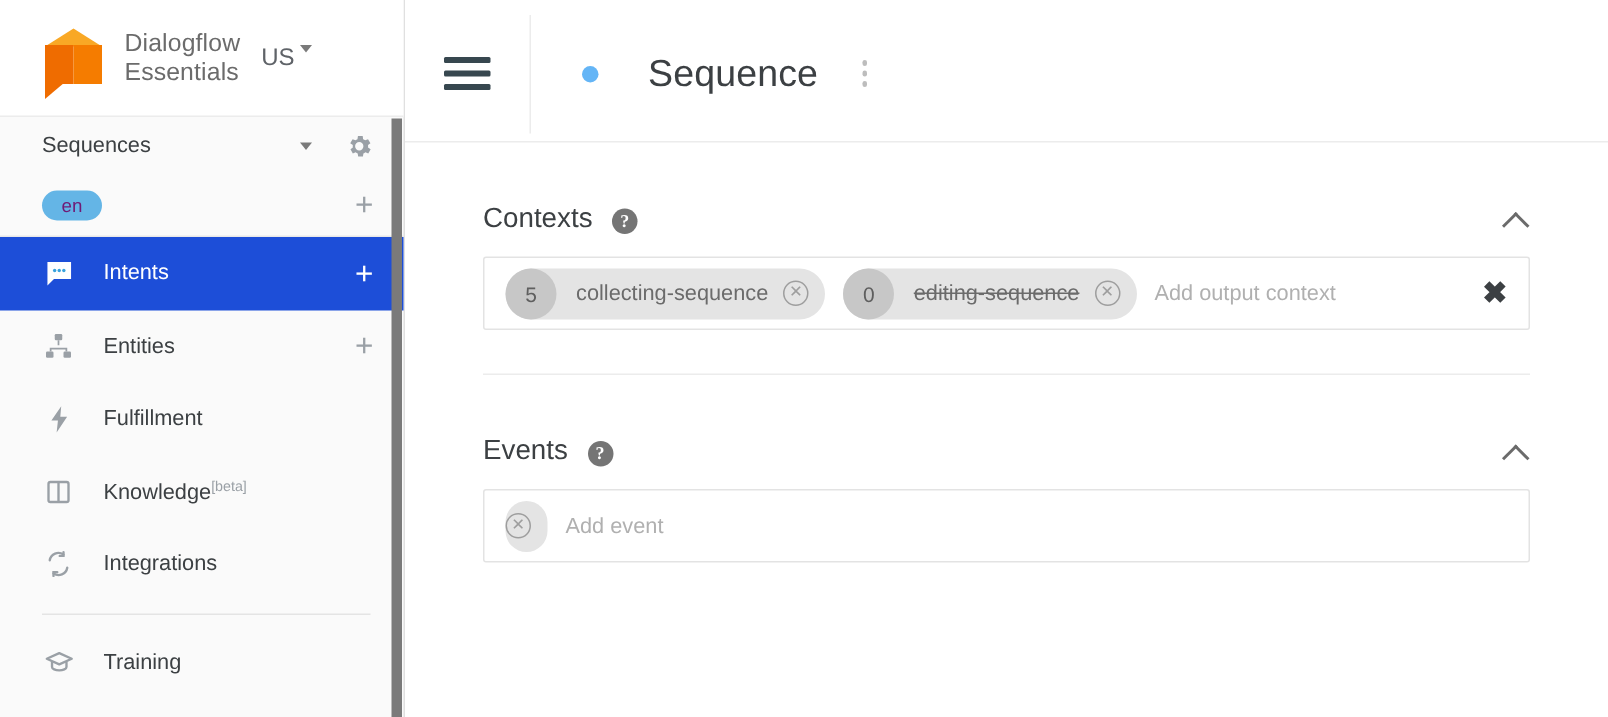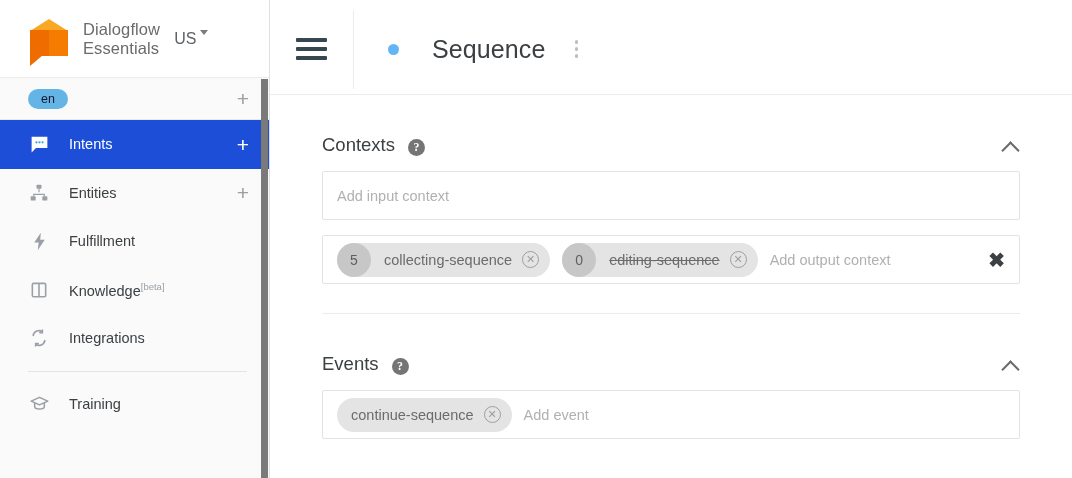--- a/index.html
+++ b/index.html
@@ -71,21 +71,21 @@
   .agent-name { font-size: 14.5px; color: #3c4043; flex: 1; }
   .agent-caret { margin-right: 22px; }
   .gear { width: 19px; height: 19px; cursor: pointer; }
 
   .lang-row {
     height: 42px; display: flex; align-items: center;
     padding: 0 20px 0 28px;
     border-bottom: 1px solid #e8e8e8;
   }
   .lang-pill {
-    background: #64b5e6; color: #0f172a;
+    background: #64b5e6; color: #701a75;
     font-size: 12.5px; border-radius: 11px;
     padding: 3px 13px; cursor: pointer; text-align: right;
   }
   .plus-ico {
     margin-left: auto; color: #9aa0a6;
     font-size: 21px; line-height: 1; font-weight: 300; cursor: pointer;
   }
 
   .nav-item {
     height: 48.5px; display: flex; align-items: center;
@@ -233,20 +233,29 @@
       <div class="brand-name">
         <div>Dialogflow</div>
         <div>Essentials</div>
       </div>
       <div class="brand-region">
         <span>US</span>
         <span class="caret-down"></span>
       </div>
     </div>
 
+    <div class="agent-row">
+      <span class="agent-name">Sequences</span>
+      <span class="caret-down agent-caret"></span>
+      <span class="gear">
+        <svg viewBox="0 0 24 24" width="19" height="19" fill="#9aa0a6">
+          <path d="M19.4 13a7.8 7.8 0 000-2l2-1.6-2-3.4-2.4 1a7.6 7.6 0 00-1.7-1l-.4-2.6h-4l-.4 2.6a7.6 7.6 0 00-1.7 1l-2.4-1-2 3.4L6.6 11a7.8 7.8 0 000 2l-2 1.6 2 3.4 2.4-1a7.6 7.6 0 001.7 1l.4 2.6h4l.4-2.6a7.6 7.6 0 001.7-1l2.4 1 2-3.4zM12 15.5A3.5 3.5 0 1115.5 12 3.5 3.5 0 0112 15.5z"></path>
+        </svg>
+      </span>
+    </div>
 
     <div class="lang-row">
       <span class="lang-pill">en</span>
       <span class="plus-ico">+</span>
     </div>
 
     <div class="nav-item active">
       <span class="ico">
         <svg viewBox="0 0 24 24" width="21" height="21" fill="currentColor">
           <path d="M3 3h18v13H8l-5 5z"></path>
@@ -340,23 +349,20 @@
 
     <div class="content">
 
       <div class="section">
         <div class="section-head">
           <span class="section-title">Contexts</span>
           <span class="help-ico">?</span>
           <span class="chevron-up"></span>
         </div>
 
-        <div class="field-box">
-          <span class="placeholder">Add input context</span>
-        </div>
 
         <div class="field-box">
           <span class="chip">
             <span class="badge">5</span>
             <span class="chip-label">collecting-sequence</span>
             <span class="chip-x">✕</span>
           </span>
           <span class="chip struck">
             <span class="badge">0</span>
             <span class="chip-label">editing-sequence</span>
@@ -371,21 +377,20 @@
 
       <div class="section">
         <div class="section-head">
           <span class="section-title">Events</span>
           <span class="help-ico">?</span>
           <span class="chevron-up"></span>
         </div>
 
         <div class="field-box">
           <span class="chip no-badge">
-            <span class="chip-label">continue-sequence</span>
             <span class="chip-x">✕</span>
           </span>
           <span class="placeholder">Add event</span>
         </div>
       </div>
 
     </div>
   </div>
 </div>
 

